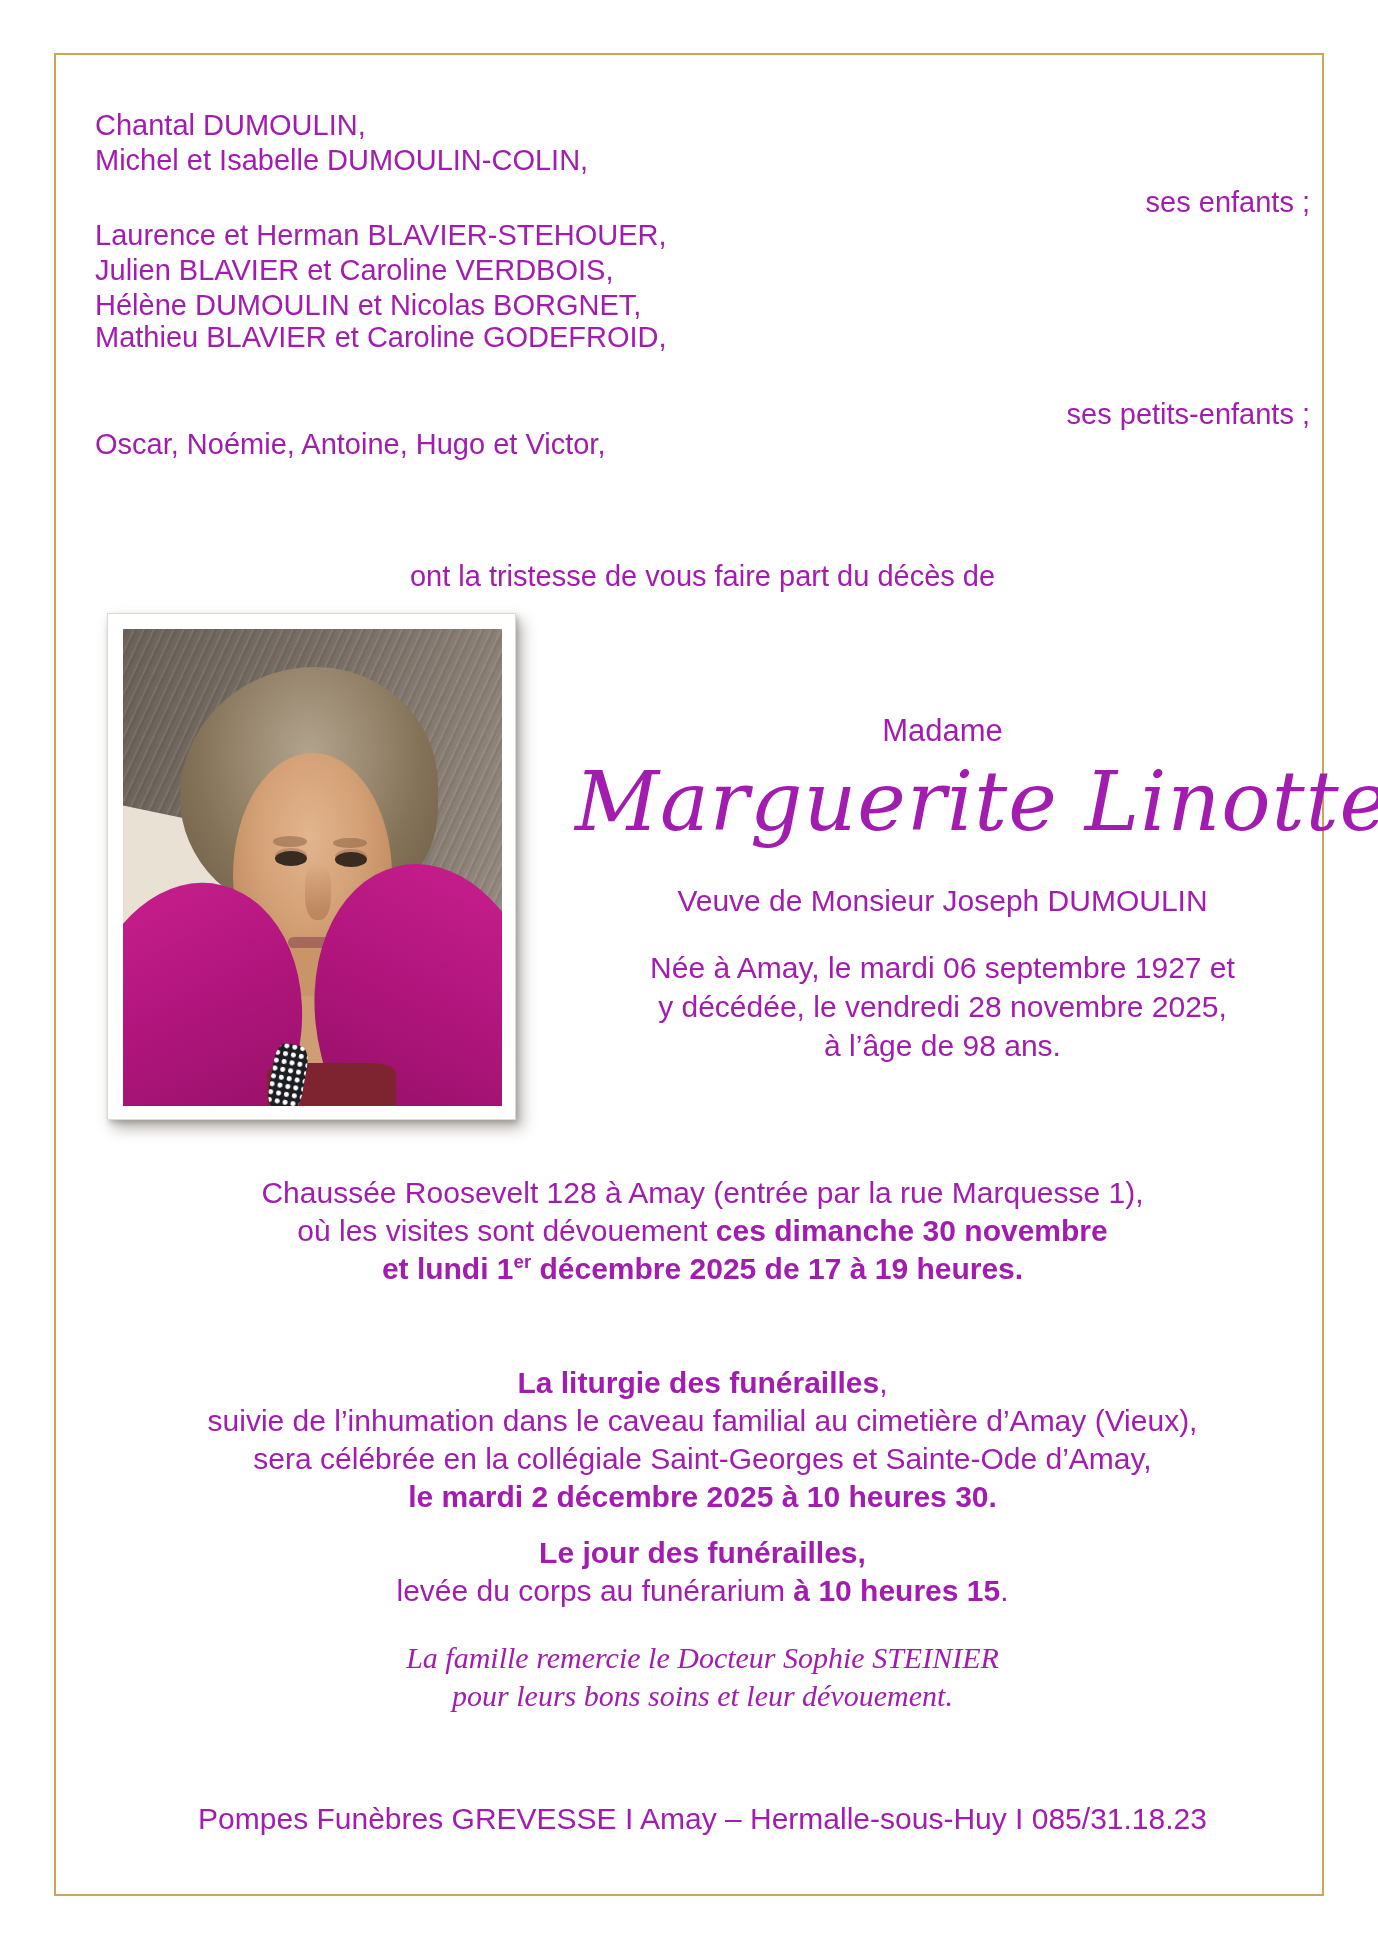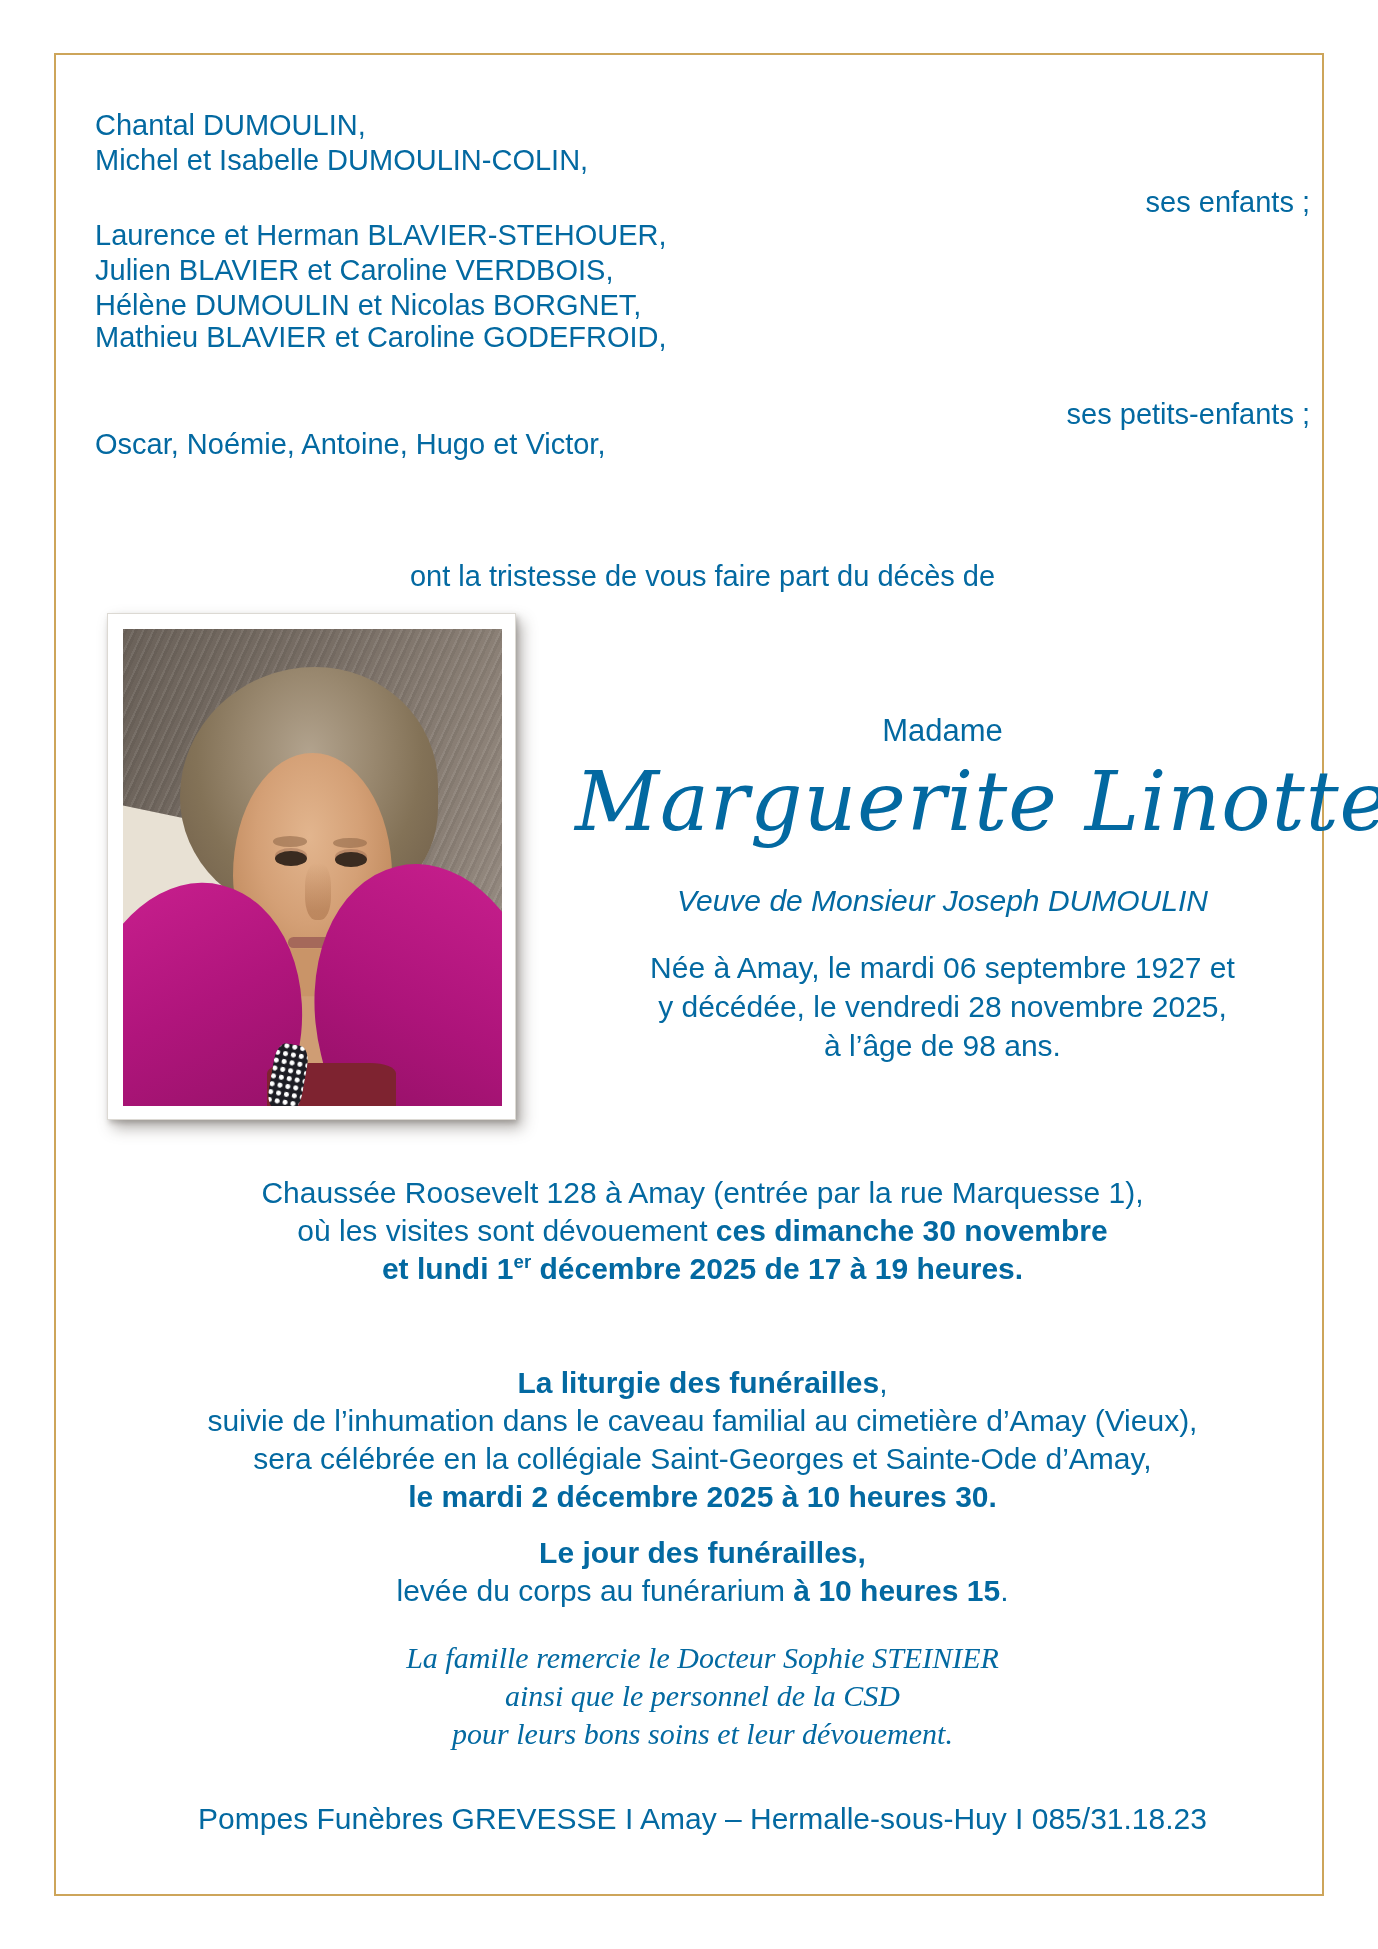--- a/index.html
+++ b/index.html
@@ -1,32 +1,32 @@
 <!DOCTYPE html>
 <html><head>
 <meta charset="utf-8">
 <title>Faire-part</title>
 <style>
   html,body{margin:0;padding:0;background:#ffffff;}
   .page{
     position:relative;width:1378px;height:1949px;margin:0 auto;
-    background:#ffffff;color:#0369a1;overflow:hidden;
+    background:#ffffff;color:#a21caf;overflow:hidden;
     font-family:"Liberation Sans", sans-serif;
   }
   .gold-border{position:absolute;left:54px;top:53px;right:54px;bottom:53px;border:2px solid #cda55a;pointer-events:none;}
 
   .tline{position:absolute;left:95px;right:68px;font-size:29px;line-height:34px;white-space:nowrap;}
   .tline.right{text-align:right;}
   .tline.center{text-align:center;white-space:normal;margin-top:32px;}
 
   
   .dline{position:absolute;left:575px;right:68px;text-align:center;white-space:nowrap;}
   .d-title{font-size:31px;}
   .d-name{font-family:"DejaVu Serif", serif;font-style:italic;font-size:82px;line-height:108px;letter-spacing:1px;}
-  .d-veuve{font-size:30px;font-style:italic;}
+  .d-veuve{font-size:30px;}
   .d-life{font-size:30px;line-height:39px;}
 
   
   .para{position:absolute;left:95px;right:68px;text-align:center;font-size:30px;line-height:38px;}
   .b{font-weight:700;}
   .it{font-style:italic;font-family:Liberation Serif, serif;}
   sup.er{font-size:0.62em;vertical-align:super;line-height:0;font-weight:700;}
 
   .footer-line{position:absolute;left:95px;right:68px;top:1802px;text-align:center;font-size:30px;}
 
@@ -142,18 +142,17 @@
     <div class="b">le mardi 2 décembre 2025 à 10 heures 30.</div>
   </div>
 
   <div class="para" style="top:1534px">
     <div class="b">Le jour des funérailles,</div>
     <div><span>levée du corps au funérarium </span><span class="b">à 10 heures 15</span><span>.</span></div>
   </div>
 
   <div class="para it" style="top:1639px">
     <div>La famille remercie le Docteur Sophie STEINIER</div>
-    <div>ainsi que le personnel de la CSD</div>
     <div>pour leurs bons soins et leur dévouement.</div>
   </div>
 
   <div class="footer-line">Pompes Funèbres GREVESSE I Amay – Hermalle-sous-Huy I 085/31.18.23</div>
 </div>
 
 </body></html>

